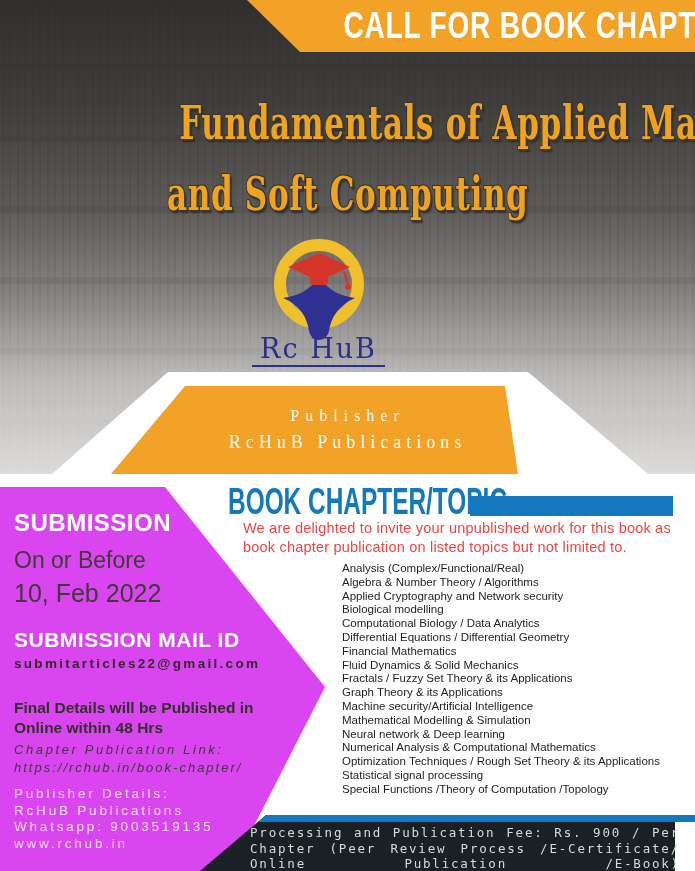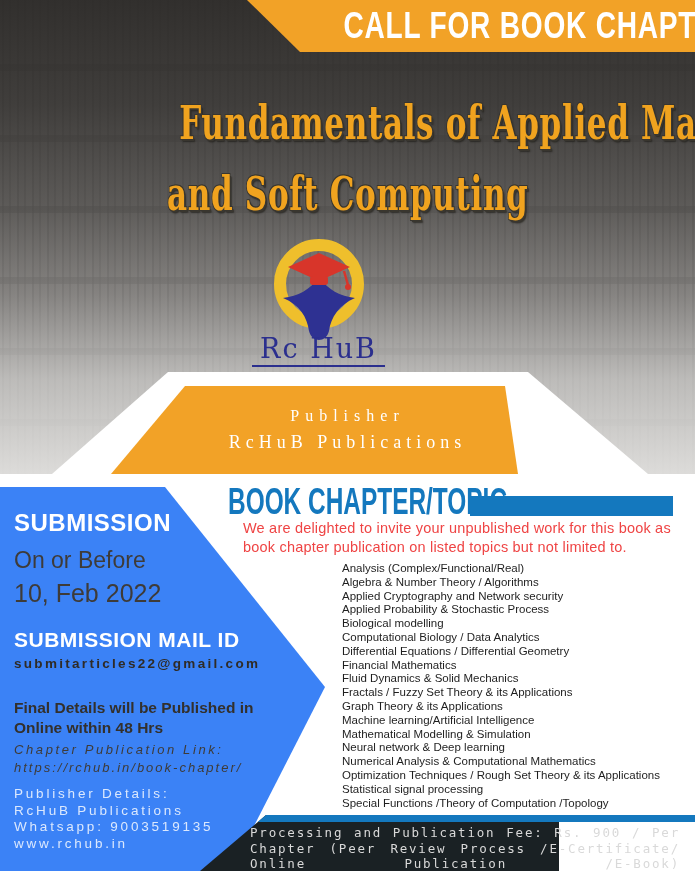--- a/index.html
+++ b/index.html
@@ -79,39 +79,39 @@
   .bc-intro{
     position:absolute;left:243px;top:519px;width:455px;
     font-size:14.5px;line-height:19px;color:#ef4444;font-weight:500;letter-spacing:0.2px;
   }
   .topics{
     position:absolute;left:342px;top:562px;width:353px;
     font-size:11.5px;line-height:13.8px;color:#1e1e1e;
   }
   
   .left-panel{
-    position:absolute;left:0;top:487px;width:330px;height:384px;background:#3b82f6;
+    position:absolute;left:0;top:487px;width:330px;height:384px;background:#d946ef;
     clip-path:polygon(0 0, 165px 0, 325px 200px, 231px 384px, 0 384px);
   }
   .left-panel > div{position:absolute;left:14px;}
   .sub-heading{top:22px;color:#ffffff;font-weight:bold;font-size:24px;letter-spacing:0.5px;}
   .sub-line1{top:60px;color:#3e3b38;font-size:23px;}
   .sub-line2{top:92px;color:#3e3b38;font-size:25px;}
   .mail-heading{top:141px;color:#ffffff;font-weight:bold;font-size:21px;letter-spacing:0.5px;}
   .email{top:169px;color:#2f2b26;font-weight:bold;font-size:13.5px;letter-spacing:2.3px;}
   .final-note{top:211px;color:#33302c;font-weight:bold;font-size:15.5px;line-height:20px;}
   .link-label{top:255px;color:#3e3b38;font-style:italic;font-size:13px;letter-spacing:2.6px;font-weight:500;}
   .link-url{top:273px;color:#3e3b38;font-style:italic;font-size:13px;letter-spacing:2px;font-weight:500;}
   .pub-details{
     top:299px;left:10px;color:rgba(255,255,255,0.82);
     font-size:13.5px;line-height:16.5px;letter-spacing:2.8px;white-space:nowrap;
   }
   
   .fee-bar{
-    position:absolute;left:0;top:815px;width:559px;height:56px;background:#1A2124;
+    position:absolute;left:0;top:815px;width:675px;height:56px;background:#1A2124;
     clip-path:polygon(266px 0, 695px 0, 695px 56px, 200px 56px);
   }
   .fee-blue{position:absolute;left:0;top:0;width:695px;height:7px;background:#1478BE;}
   .fee-text{
     position:absolute;left:250px;top:10px;width:430px;
     font-family:"DejaVu Sans Mono",monospace;font-size:12.5px;line-height:15.5px;
     letter-spacing:1.8px;color:#d9d9d9;
     text-align:justify;text-align-last:justify;
   }
 </style>
@@ -154,29 +154,28 @@
     <div class="pub-line2">RcHuB Publications</div>
   </div>
 
   <div class="bc-heading">BOOK CHAPTER/TOPIC</div>
   <div class="bc-bar"></div>
   <div class="bc-intro">We are delighted to invite your unpublished work for this book as book chapter publication on listed topics but not limited to.</div>
   <div class="topics">
       <div class="topic-item">Analysis (Complex/Functional/Real)</div>
       <div class="topic-item">Algebra &amp; Number Theory / Algorithms</div>
       <div class="topic-item">Applied Cryptography and Network security</div>
-      <div class="topic-item">Applied Probability &amp; Stochastic Process</div>
       <div class="topic-item">Biological modelling</div>
       <div class="topic-item">Computational Biology / Data Analytics</div>
       <div class="topic-item">Differential Equations / Differential Geometry</div>
       <div class="topic-item">Financial Mathematics</div>
       <div class="topic-item">Fluid Dynamics &amp; Solid Mechanics</div>
       <div class="topic-item">Fractals / Fuzzy Set Theory &amp; its Applications</div>
       <div class="topic-item">Graph Theory &amp; its Applications</div>
-      <div class="topic-item">Machine learning/Artificial Intelligence</div>
+      <div class="topic-item">Machine security/Artificial Intelligence</div>
       <div class="topic-item">Mathematical Modelling &amp; Simulation</div>
       <div class="topic-item">Neural network &amp; Deep learning</div>
       <div class="topic-item">Numerical Analysis &amp; Computational Mathematics</div>
       <div class="topic-item">Optimization Techniques / Rough Set Theory &amp; its Applications</div>
       <div class="topic-item">Statistical signal processing</div>
       <div class="topic-item">Special Functions /Theory of Computation /Topology</div>
     </div>
 
   <div class="left-panel">
     <div class="sub-heading">SUBMISSION</div>

